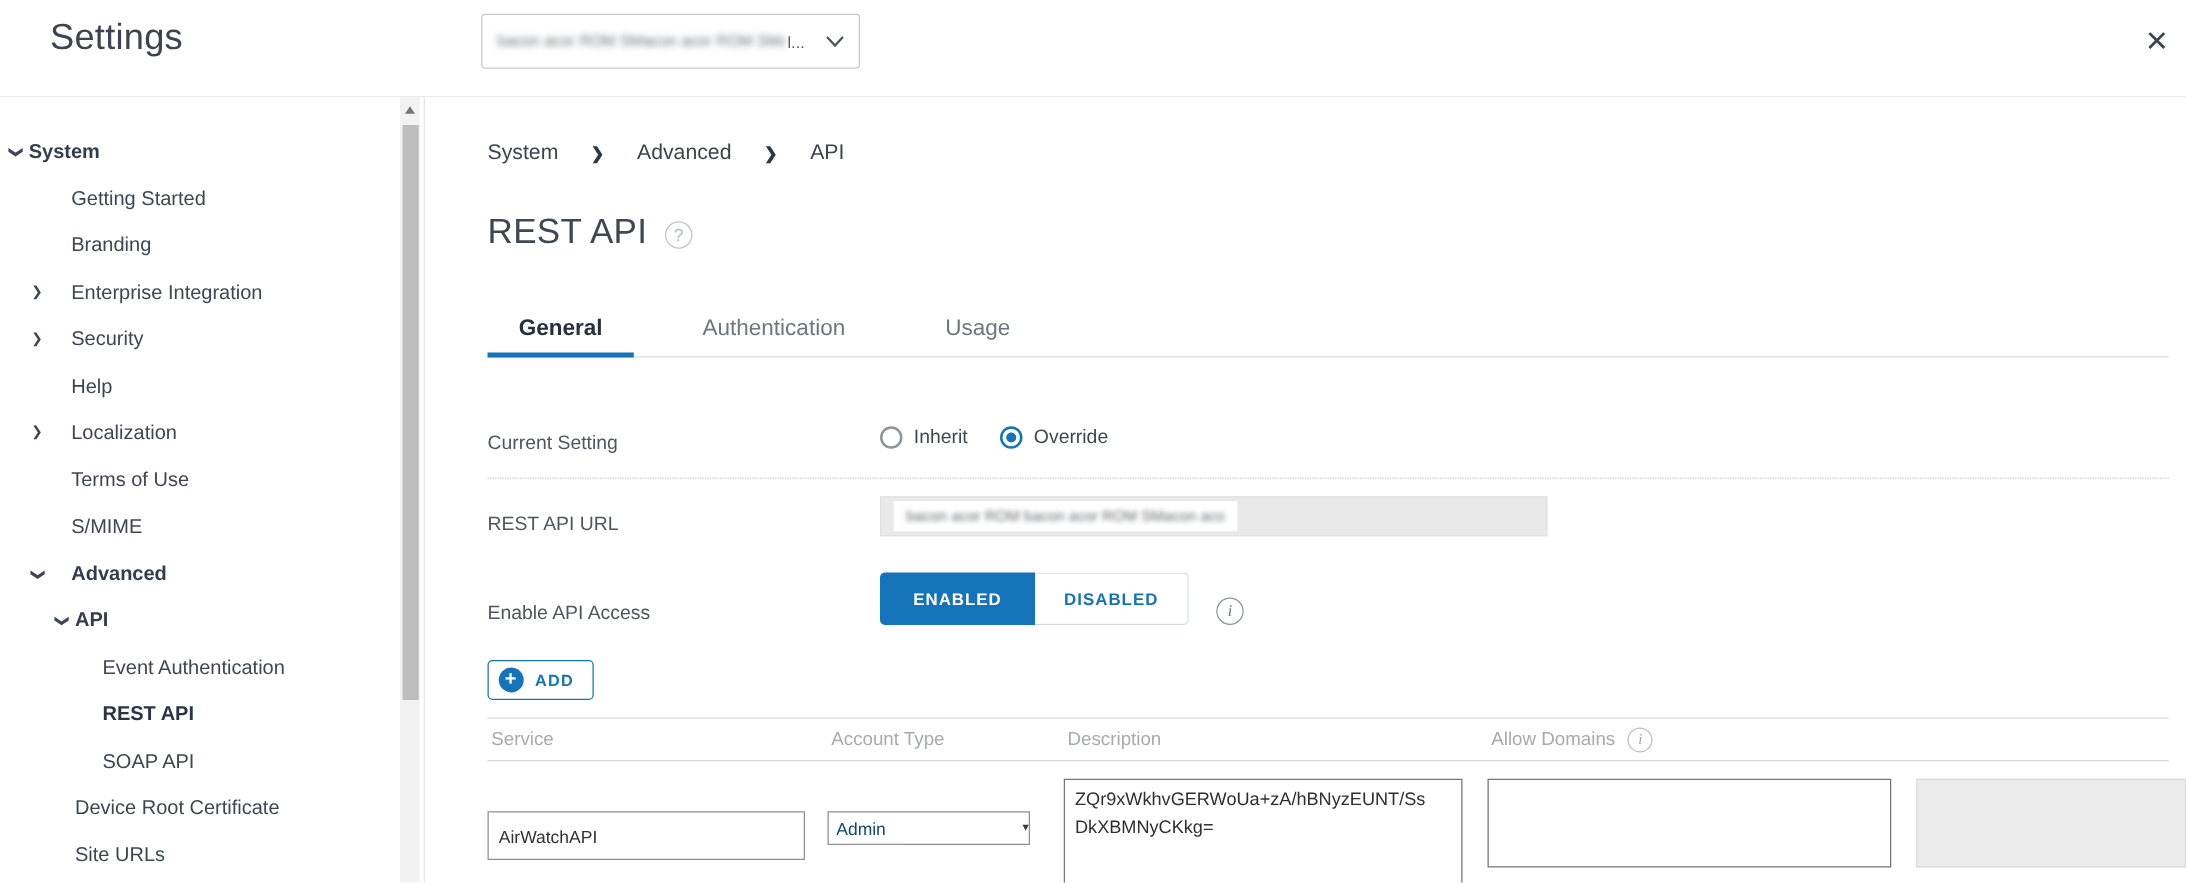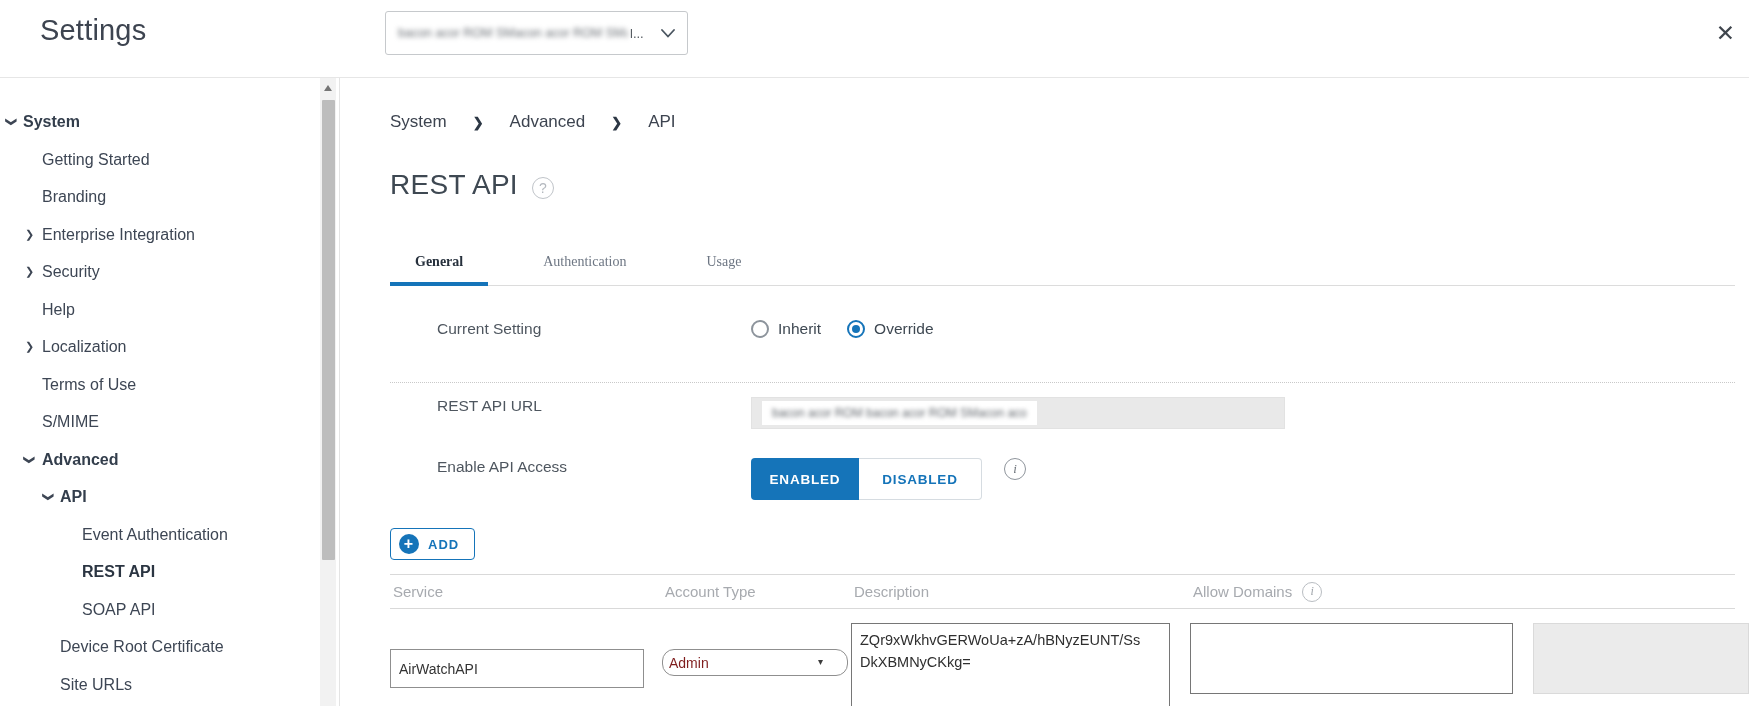--- a/index.html
+++ b/index.html
@@ -21,21 +21,21 @@
     cursor:pointer; line-height:1; }
 
   
   .layout { display:flex; height:628px; }
   .sidebar { position:relative; width:340px; flex:none; border-right:1px solid #e4e4e4; background:#fff; }
   #nav-list { padding-top:25px; }
   .nav-item { position:relative; height:37.5px; line-height:37.5px; font-size:16px;
     color:#3d4654; cursor:pointer; white-space:nowrap; }
   .nav-item.bold { font-weight:700; color:#333e4c; }
   .nav-item.active { font-weight:700; color:#2b3542; }
-  .lvl0 { padding-left:23px; } .lvl1 { padding-left:42px; }
+  .lvl0 { padding-left:23px; } .lvl1 { padding-left:57px; }
   .lvl2 { padding-left:60px; } .lvl3 { padding-left:82px; }
   .caret { position:absolute; font-size:11px; color:#3d4654; top:0; display:inline-block; }
   .lvl0 .caret { left:7px; } .lvl1 .caret { left:25px; } .lvl2 .caret { left:44px; }
   .caret.open { transform:rotate(90deg); }
 
   .vscroll { position:absolute; top:0; right:3px; width:16px; height:100%; background:#f2f2f2; }
   .vscroll-arrow { height:20px; display:flex; align-items:center; justify-content:center; cursor:pointer; }
   .tri-up { width:0; height:0; border-left:4.5px solid transparent; border-right:4.5px solid transparent;
     border-bottom:6px solid #757575; }
   .vscroll-thumb { position:absolute; top:22px; left:1.5px; width:13px; height:460px;
@@ -48,25 +48,25 @@
   .bc-item { cursor:pointer; }
   .bc-sep { font-size:13px; font-weight:700; color:#2c3744; }
 
   .title-row { display:flex; align-items:center; gap:14px; height:34px; margin-bottom:40px; }
   .page-h2 { font-size:28px; font-weight:400; color:#3e4852; letter-spacing:.3px; }
   .help-circle { width:22px; height:22px; border:1.5px solid #c0c4c9; border-radius:50%;
     color:#b4b9bf; font-size:14px; display:flex; align-items:center; justify-content:center;
     margin-top:5px; cursor:pointer; }
 
   .tabs { display:flex; gap:30px; border-bottom:1px solid #dcdcdc; height:44px; }
-  .tab { padding:0 25px; font-size:14px; color:#6d7683; display:flex; align-items:center;
-    cursor:pointer; border-bottom:4px solid transparent; height:44px;font-family:Liberation Serif, serif; }
+  .tab { padding:0 25px; font-size:18px; color:#6d7683; display:flex; align-items:center;
+    cursor:pointer; border-bottom:4px solid transparent; height:44px; }
   .tab.active { color:#27313d; font-weight:700; border-bottom-color:#1574b9; }
 
-  .frow { display:flex; align-items:flex-start;margin-left:47px; }
+  .frow { display:flex; align-items:flex-end; }
   .flabel { width:314px; flex:none; font-size:15.5px; color:#4e565f; }
   .frow-setting { margin-top:34px; height:44px; }
   .radio-opt { display:inline-flex; align-items:center; gap:9px; margin-right:26px; cursor:pointer; }
   .radio { width:18px; height:18px; border-radius:50%; border:2px solid #8d949c;
     background:#fff; position:relative; flex:none; }
   .radio.checked { border-color:#1574b9; }
   .radio.checked::after { content:""; position:absolute; left:3px; top:3px; width:8px; height:8px;
     border-radius:50%; background:#1574b9; }
   .radio-text { font-size:15.5px; color:#3e4852; }
 
@@ -75,21 +75,21 @@
   .frow-url { margin-top:14px; height:32px; }
   .url-field { width:534px; height:32px; background:#e9e9e9; border:1px solid #e2e2e2;
     display:flex; align-items:center; padding-left:10px; }
   .blur-chip { background:#fff; height:24px; display:flex; align-items:center; padding:0 10px; }
   .blur-txt { filter:blur(2.3px); font-size:12px; color:#63686e; white-space:nowrap; }
 
   .frow-enable { margin-top:29px; height:42px; }
   .segmented { display:flex; height:42px; }
   .seg { display:flex; align-items:center; justify-content:center; font-size:13.5px;
     font-weight:700; letter-spacing:.8px; cursor:pointer; }
-  .seg-on { width:108px; background:#1574b9; color:#fff; border-radius:4px 0 0 4px; }
+  .seg-on { width:124px; background:#1574b9; color:#fff; border-radius:4px 0 0 4px; }
   .seg-off { width:123px; background:#fff; color:#1574b9; border:1px solid #d6dce1;
     border-left:none; border-radius:0 4px 4px 0; }
   .info-circle { width:22px; height:22px; border:1.5px solid #8f959c; border-radius:50%;
     color:#6e747b; font-size:13px; display:flex; align-items:center; justify-content:center;
     margin-left:22px; font-family:"Liberation Serif", serif; font-style:italic; cursor:pointer; }
 
   .add-row { margin-top:28px; }
   .add-btn { display:inline-flex; align-items:center; gap:9px; height:32px; padding:0 15px 0 8px;
     background:#fff; border:1px solid #1574b9; border-radius:4px; color:#1574b9; font-size:13px;
     font-weight:700; letter-spacing:1px; cursor:pointer; font-family:inherit; }
@@ -102,22 +102,22 @@
   .thead { border-top:1px solid #d9d9d9; border-bottom:1px solid #d9d9d9; height:35px;
     align-items:center; }
   .th { font-size:15px; color:#a7aaaf; display:flex; align-items:center; gap:10px; padding-left:3px; }
   .info-sm { width:20px; height:20px; border:1.5px solid #b9bdc2; border-radius:50%;
     color:#9fa4aa; font-size:12px; display:flex; align-items:center; justify-content:center;
     font-family:"Liberation Serif", serif; font-style:italic; cursor:pointer; flex:none; }
   .trow { padding-top:14px; }
   .svc-input { width:254px; height:39px; border:1px solid #8f8f8f; padding:0 8px; font-size:14px;
     color:#333; font-family:inherit; margin-top:26px; background:#fff; }
   .select-wrap { position:relative; width:170px; height:27px; margin-top:26px; }
-  .acct-select { width:186px; height:27px; border:1px solid #8f8f8f; background:#fff; font-size:14px;
-    color:#7f1d1d; padding:0 20px 0 6px; appearance:none; -webkit-appearance:none; border-radius:12px;
+  .acct-select { width:162px; height:27px; border:1px solid #8f8f8f; background:#fff; font-size:14px;
+    color:#0c4a6e; padding:0 20px 0 6px; appearance:none; -webkit-appearance:none; border-radius:0;
     font-family:inherit; }
   .select-caret { position:absolute; right:9px; top:7px; font-size:10px; color:#3c3c3c;
     pointer-events:none; }
   .apikey-ta { width:319px; height:89px; border:1px solid #767676; padding:5px 8px; font-size:14.5px;
     color:#2f2f2f; font-family:inherit; resize:none; line-height:1.55; word-break:break-all;
     overflow:hidden; background:#fff; }
   .desc-ta { width:323px; height:71px; border:1px solid #767676; resize:none; font-family:inherit;
     font-size:14px; padding:5px 8px; background:#fff; }
   .domains-box { height:71px; background:#ebebeb; border:1px solid #dadada; margin-right:-14px; }
 </style>

